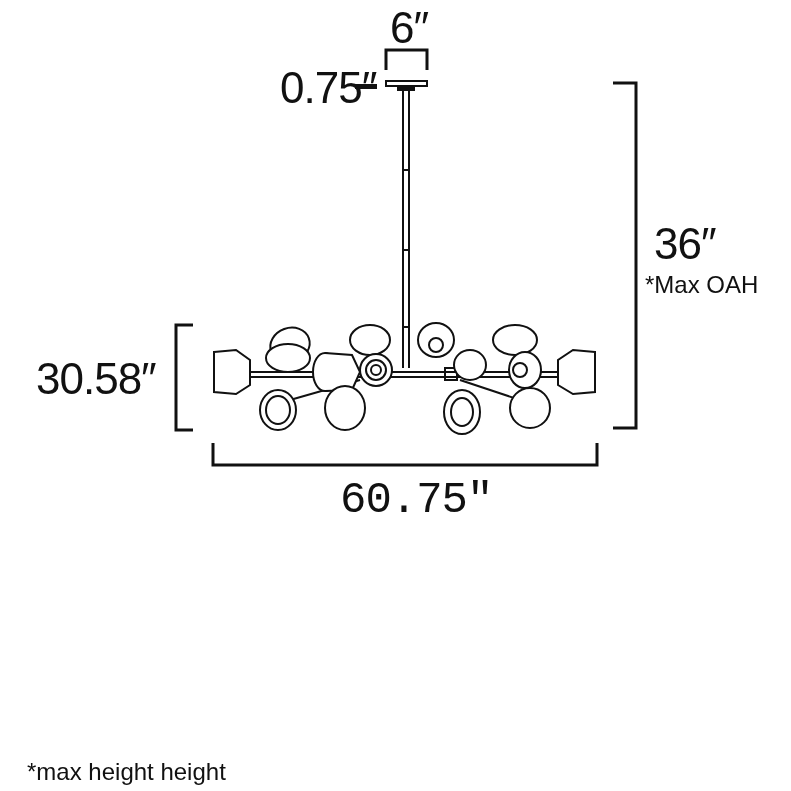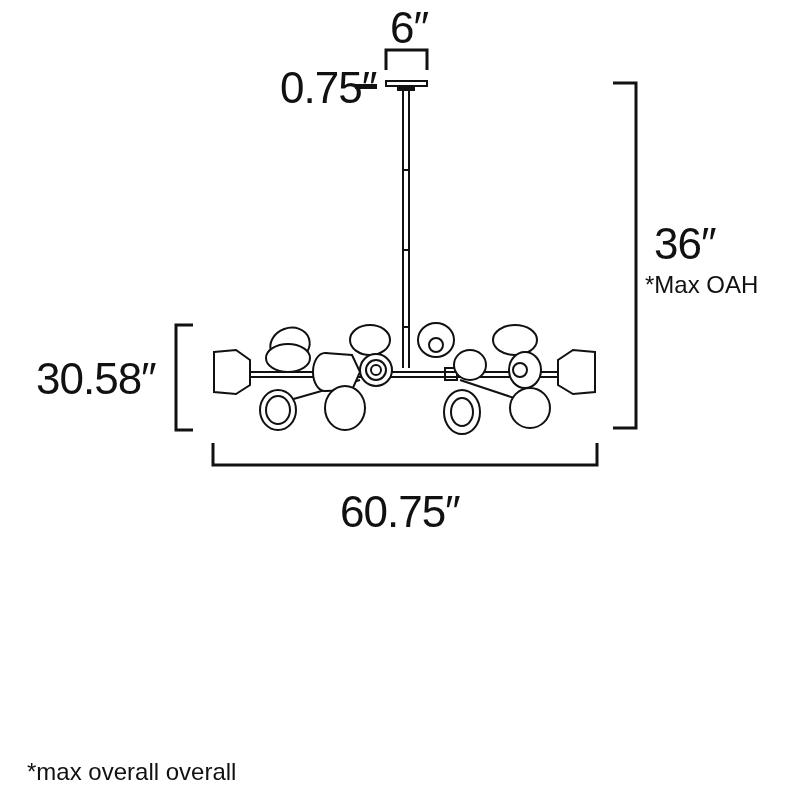--- a/index.html
+++ b/index.html
@@ -85,14 +85,14 @@
 
     <ellipse cx="530" cy="408" rx="20" ry="20"></ellipse>
   </g>
 </svg>
 
 <div class="lbl big" style="left:390px; top:6px;">6″</div>
 <div class="lbl big" style="left:248px; top:66px;margin-left:32px;">0.75″</div>
 <div class="lbl big" style="left:654px; top:222px;">36″</div>
 <div class="lbl small" style="left:645px; top:273px;">*Max OAH</div>
 <div class="lbl big" style="left:36px; top:357px;">30.58″</div>
-<div class="lbl big" style="left:340px; top:490px;">60.75″</div>
-<div class="lbl small" style="left:27px; top:760px;">*max overall overall</div>
+<div class="lbl big" style="left:340px; top:478px;font-family:Liberation Mono, monospace;">60.75″</div>
+<div class="lbl small" style="left:27px; top:760px;">*max height height</div>
 
 </body></html>

